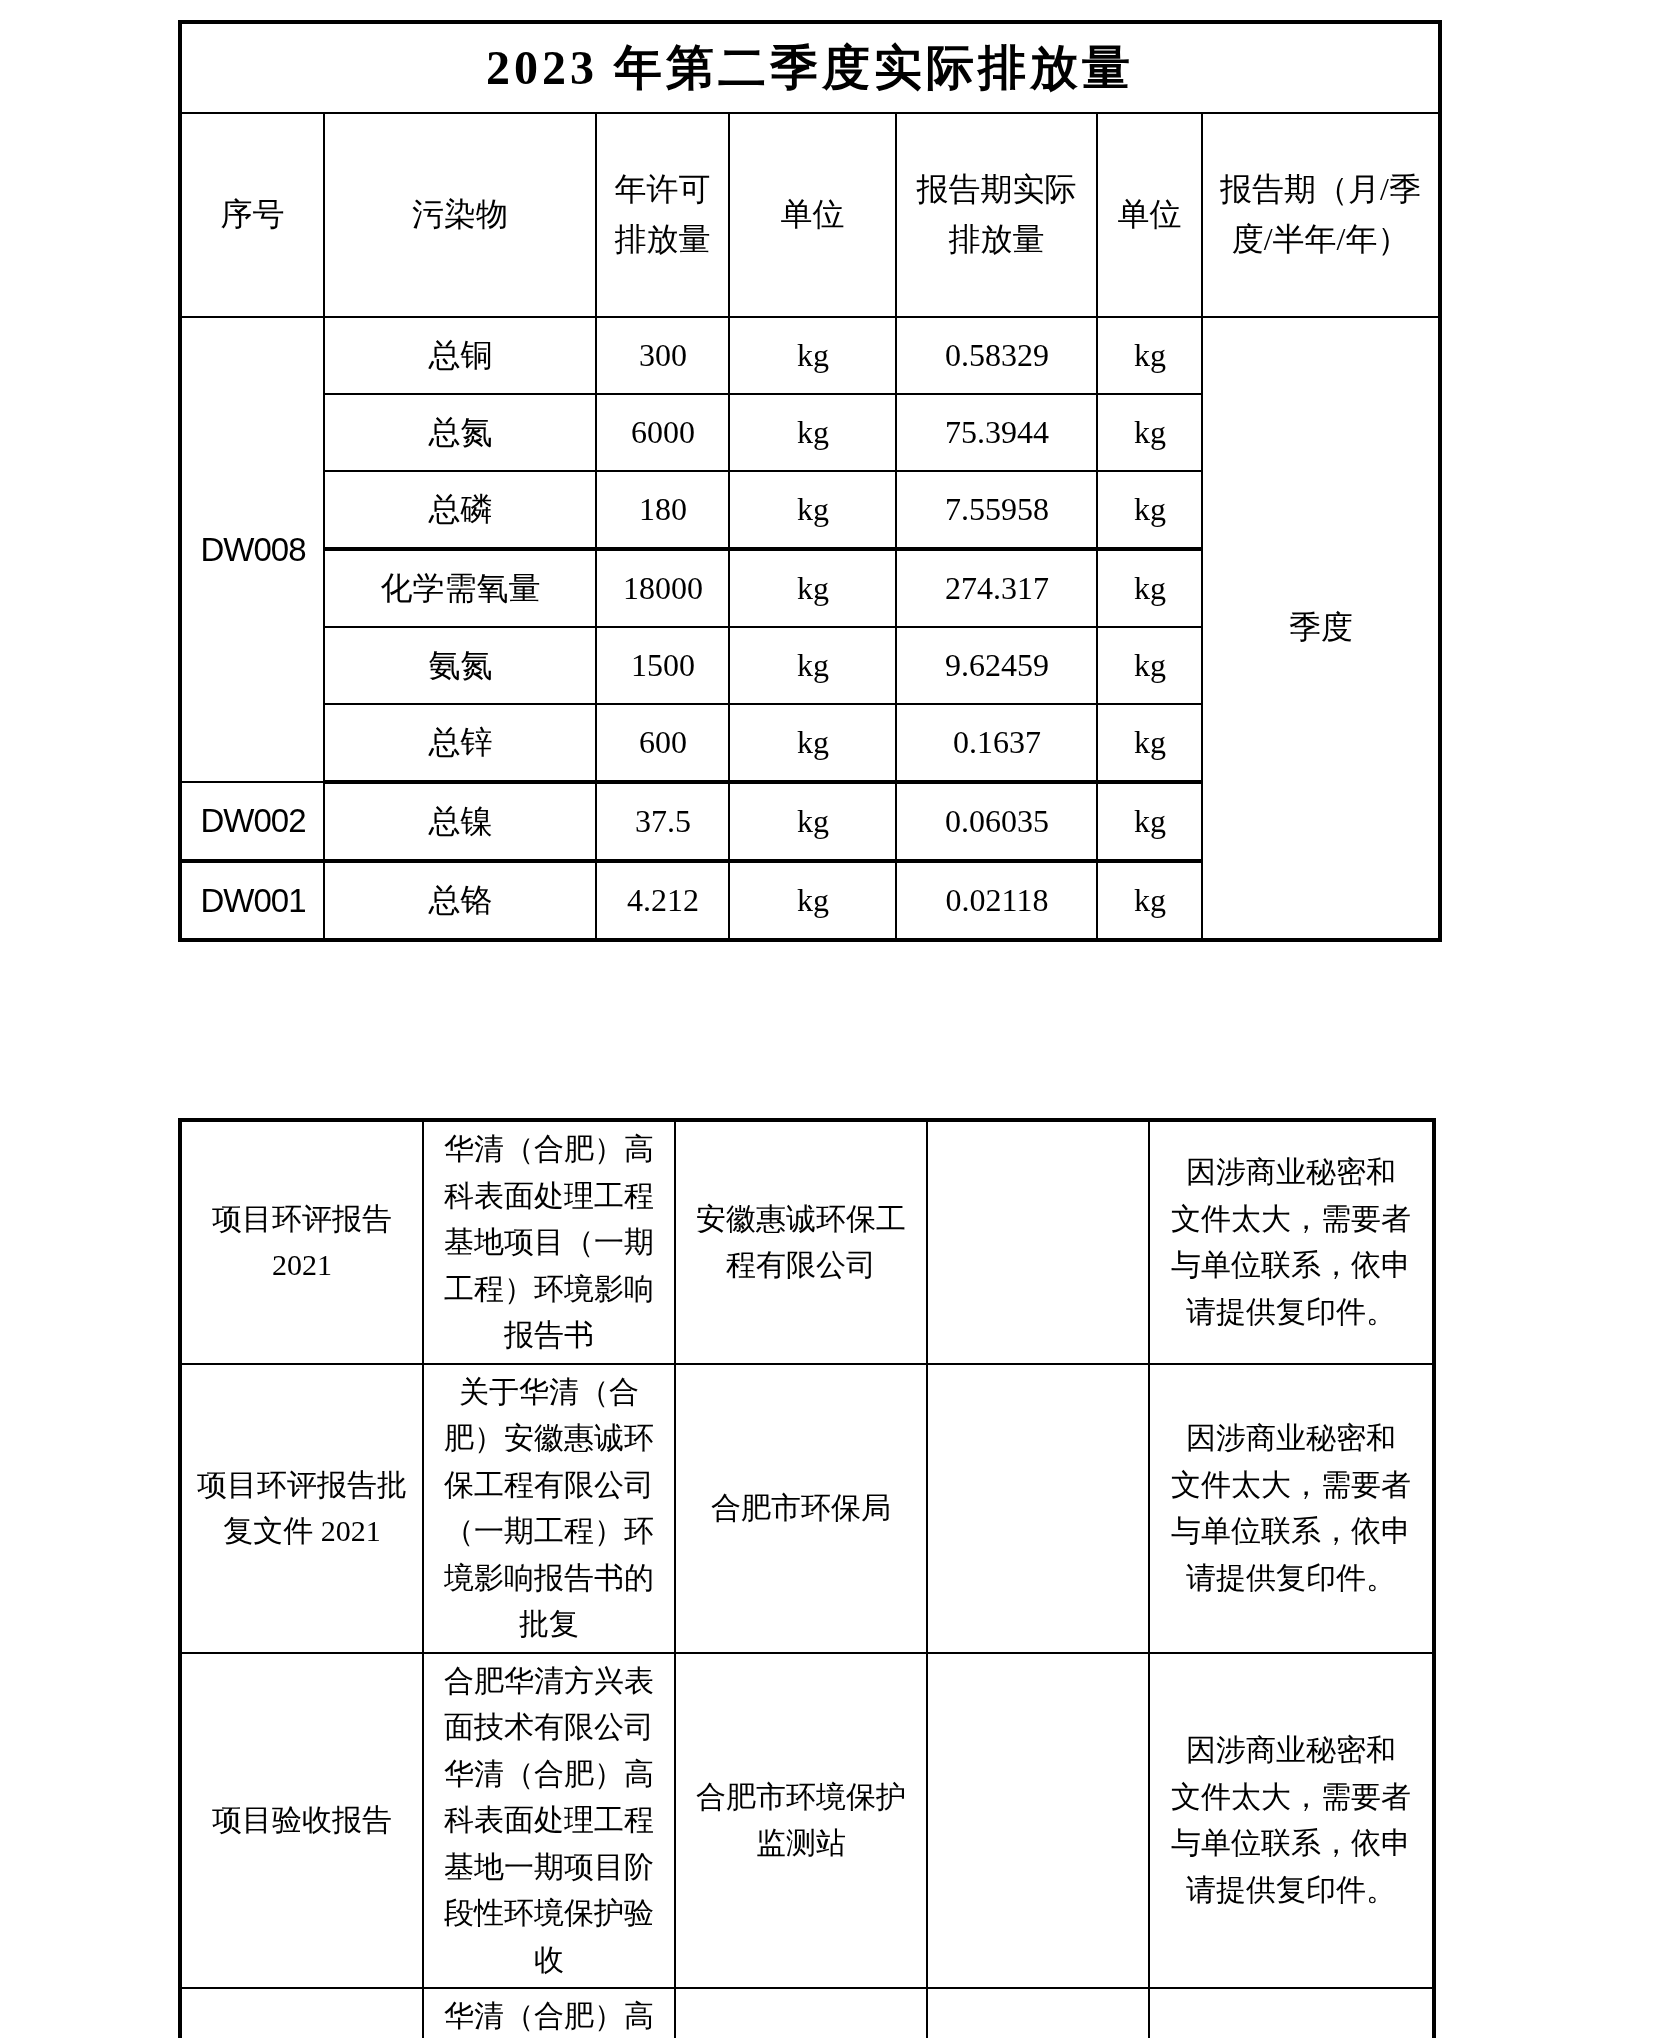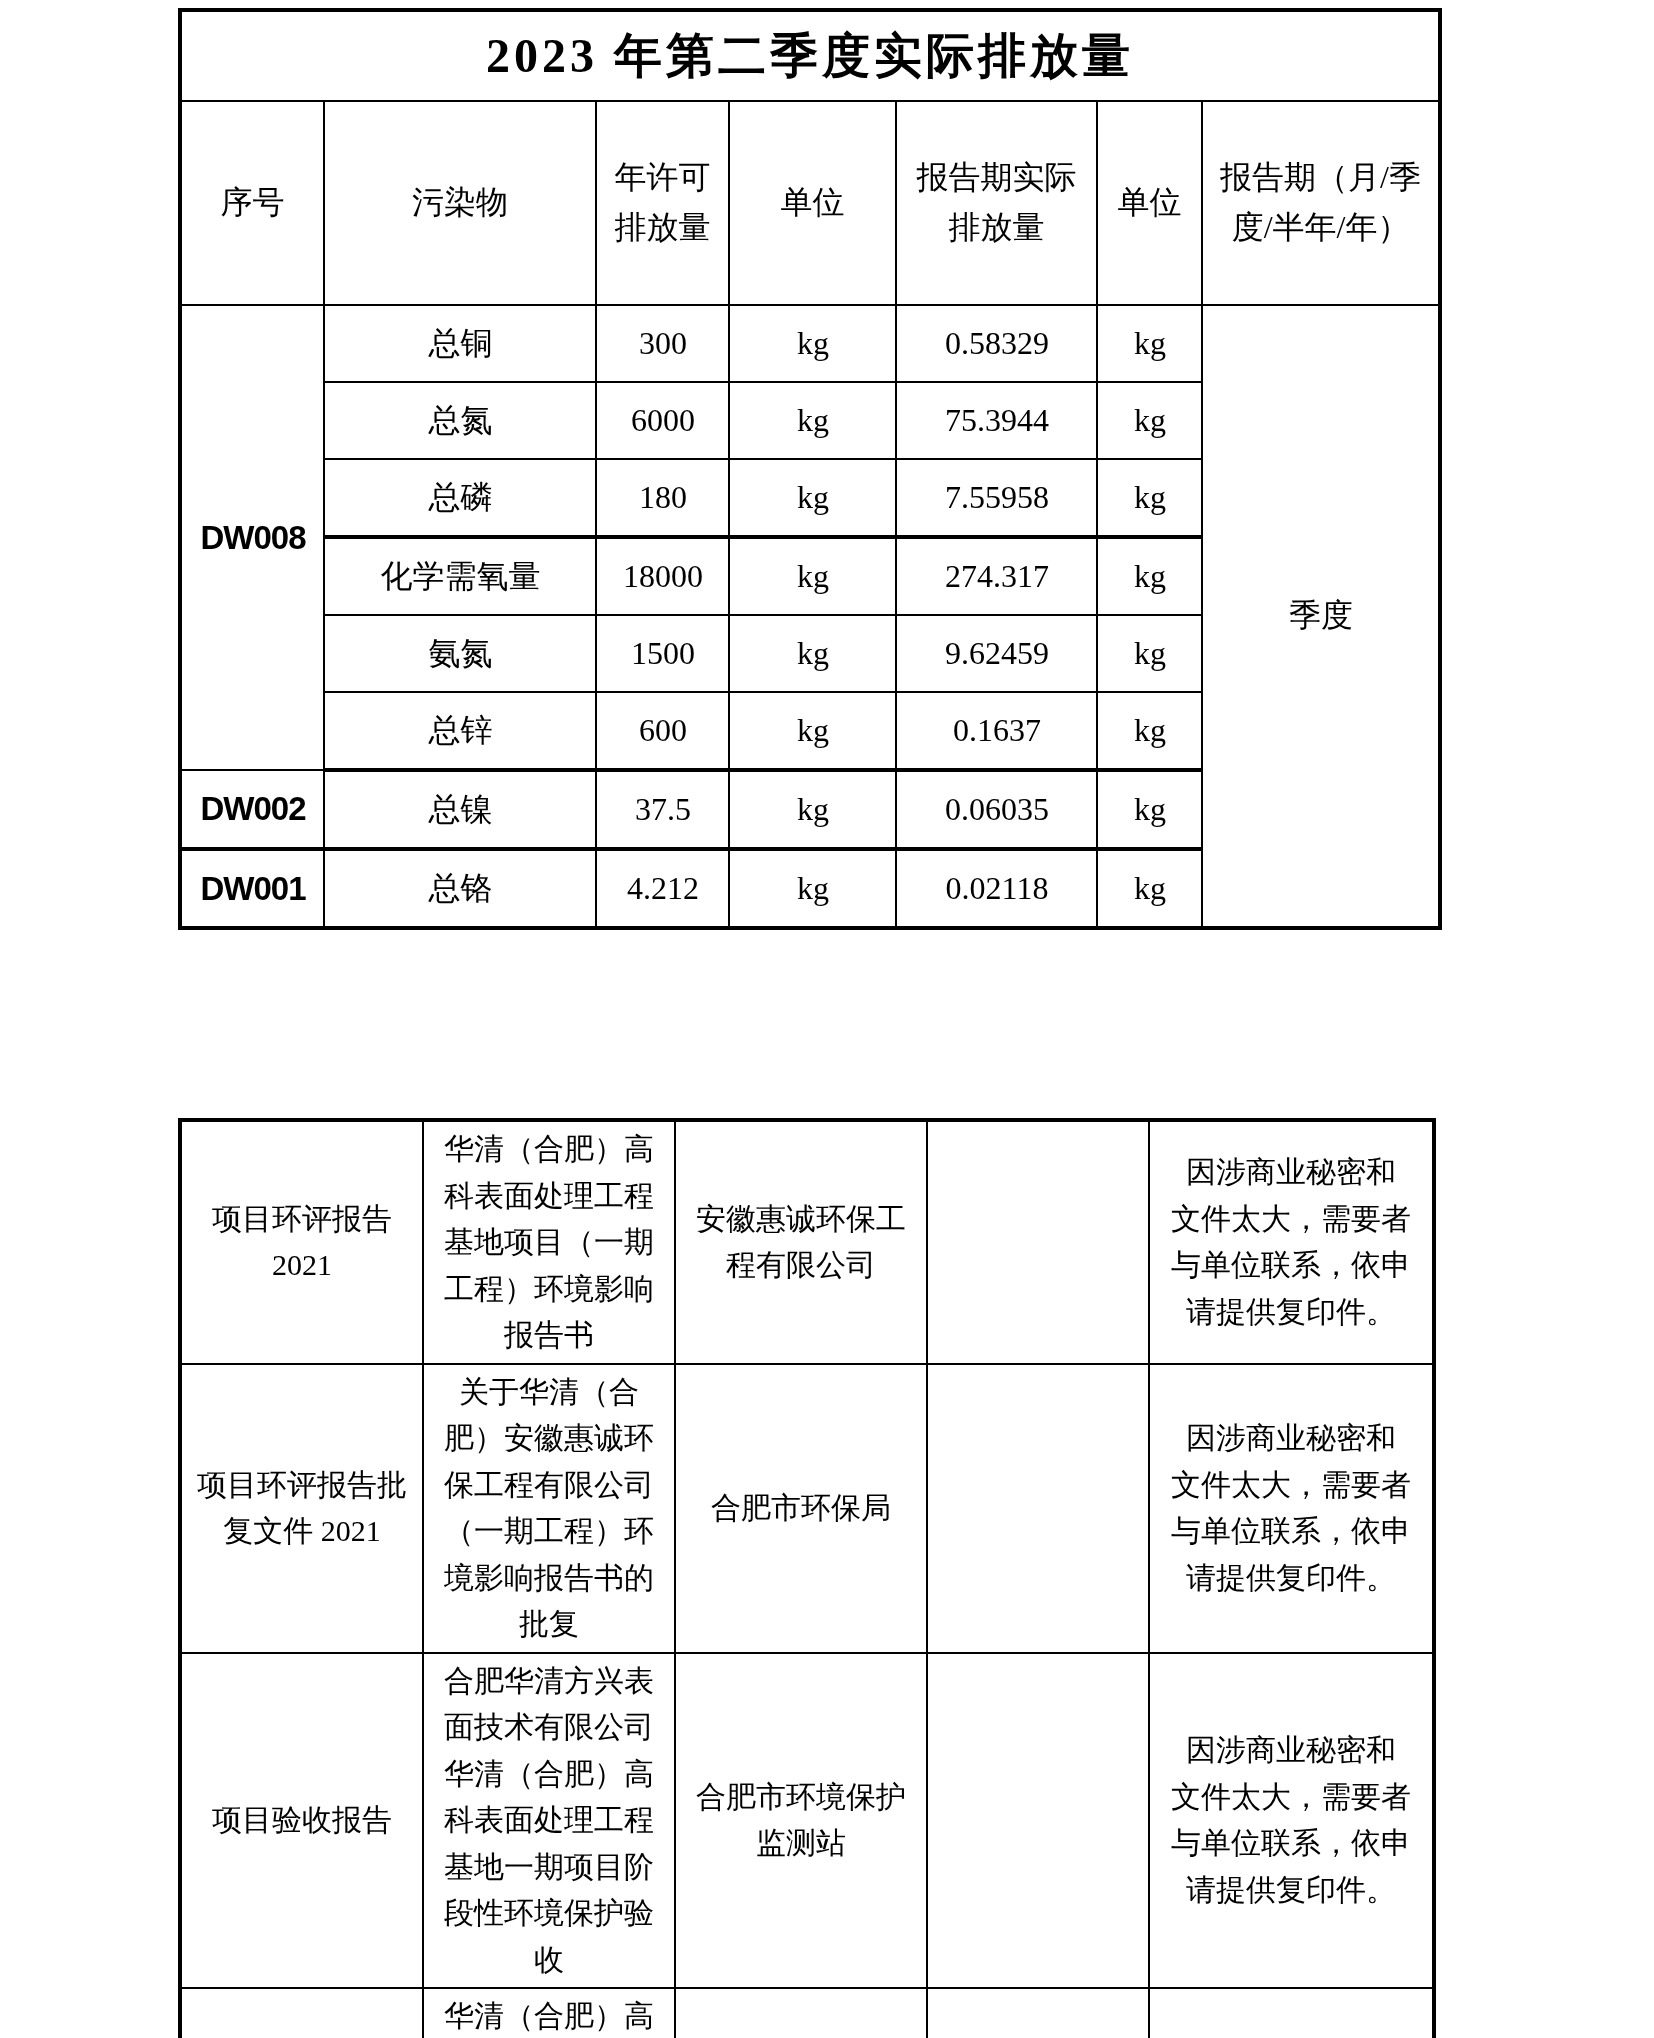--- a/index.html
+++ b/index.html
@@ -5,40 +5,40 @@
   html,body{margin:0;padding:0;background:#ffffff;}
   body{
     width:1654px;height:2038px;
     font-family:"Liberation Serif","DejaVu Serif",serif;
     color:#000;
   }
   .page{position:relative;width:1654px;height:2038px;overflow:hidden;background:#fff;}
 
   
   table.t1{
-    position:absolute;left:178px;top:8px;width:1260px;
+    position:absolute;left:178px;top:20px;width:1260px;
     border-collapse:collapse;table-layout:fixed;
     border:4px solid #000;
   }
   table.t1 td,table.t1 th{
     border:2px solid #000;
     text-align:center;vertical-align:middle;
     font-size:32px;font-weight:normal;
     padding:2px 6px;overflow:hidden;
   }
   .t1 .title-cell{
     height:84px;font-size:48px;font-weight:bold;letter-spacing:4px;
     border-bottom-width:2px;
   }
   .t1 tr.head-row td{height:198px;line-height:1.55;}
   .t1 tr.data-row td{height:71px;padding-left:7px;}
   .t1 tr.b-thick td{border-bottom-width:4px;}
   .t1 .outlet-cell{
     font-family:"Liberation Sans","DejaVu Sans",sans-serif;
-    font-weight:bold;font-size:33px;letter-spacing:-1px;
+    font-weight:normal;font-size:33px;letter-spacing:-1px;
   }
   .pre{white-space:pre-line;}
 
   
   .section2-title{
     position:absolute;left:0;top:938px;width:1654px;
     text-align:center;font-size:52px;letter-spacing:8px;
     line-height:1.45;white-space:pre-line;
   }
 

